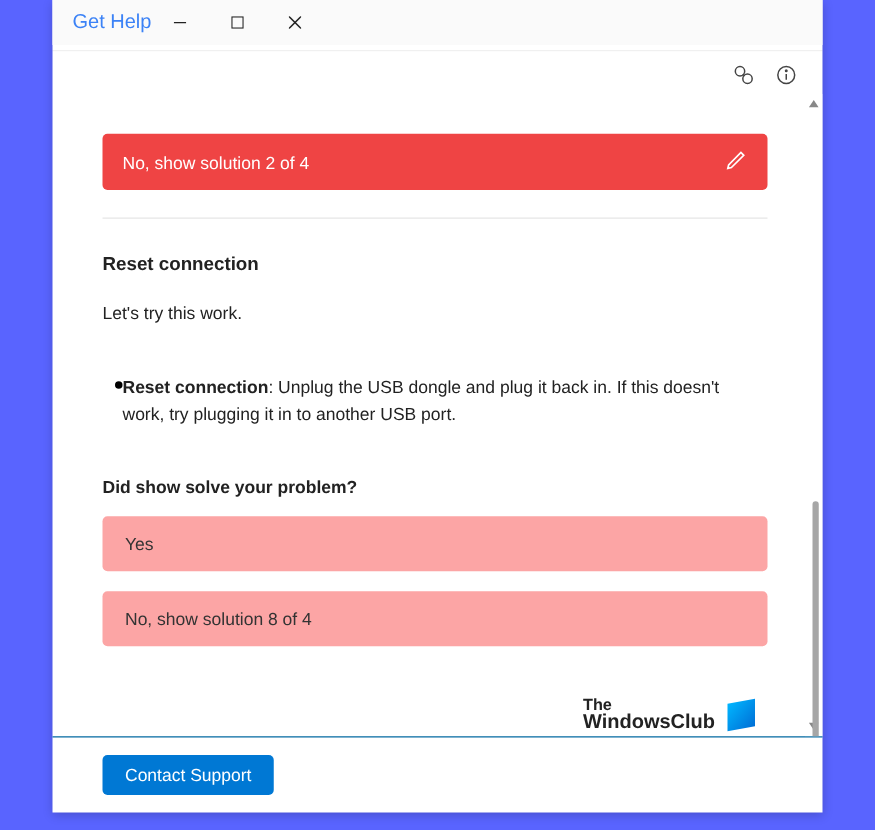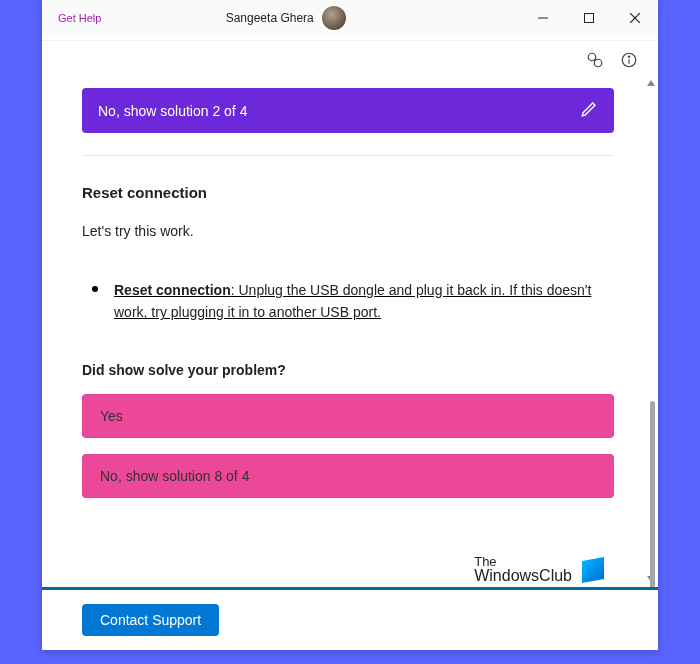--- a/index.html
+++ b/index.html
@@ -22,22 +22,22 @@
 }
 .titlebar {
   height: 36px;
   display: flex;
   align-items: center;
   padding: 0 0 0 16px;
   background: #fafafa;
   border-bottom: 0;
 }
 .app-title {
-  font-size: 11px;
-  color: #a21caf;
+  font-size: 16px;
+  color: #3b82f6;
 }
 .titlebar-center {
   flex: 1;
   display: flex;
   justify-content: center;
   align-items: center;
   gap: 8px;
   margin-left: -50px;
 }
 .username {
@@ -78,22 +78,22 @@
   overflow: hidden;
   position: relative;
 }
 .content {
   flex: 1;
   padding: 0 30px 0 40px;
   overflow: hidden;
   position: relative;
 }
 .solution-bar {
-  margin-top: 13px;
-  background: #6d28d9;
+  margin-top: 32px;
+  background: #ef4444;
   color: #fff;
   border-radius: 4px;
   padding: 12px 16px;
   display: flex;
   align-items: center;
   justify-content: space-between;
   font-size: 14px;
   text-align: center;
 }
 .hr {
@@ -107,23 +107,22 @@
   color: #222;
   margin-bottom: 22px;
 }
 .section-sub {
   font-size: 14px;
   color: #222;
   margin-bottom: 40px;
 }
 .bullet-row {
   display: flex;
-  gap: 16px;
+  gap: 0;
   padding-right: 6px;
-  text-decoration: underline;
 }
 .bullet-dot {
   width: 6px;
   height: 6px;
   background: #000;
   border-radius: 50%;
   margin-top: 7px;
   margin-left: 10px;
   flex-shrink: 0;
 }
@@ -134,36 +133,37 @@
 }
 .bullet-text .b { font-weight: 700; }
 .question {
   font-size: 14px;
   font-weight: 700;
   color: #222;
   margin-top: 38px;
   margin-bottom: 16px;
 }
 .choice {
-  background: #ec4899;
+  background: #fca5a5;
   border-radius: 4px;
   padding: 14px 18px;
   font-size: 14px;
   color: #333;
   margin-bottom: 16px;
 }
 .watermark {
   position: absolute;
   right: 40px;
   bottom: 2px;
   display: flex;
   align-items: center;
   gap: 10px;
   font-size: 16px;
   color: #222;
+  font-weight: bold;
 }
 .wm-text { line-height: 1.05; text-align: left; }
 .wm-the { font-size: 13px; }
 .wm-logo {
   width: 22px;
   height: 22px;
   background: linear-gradient(135deg, #00b6ff, #006fd6);
   transform: skewY(-10deg);
 }
 .scrollbar-track {
@@ -185,45 +185,41 @@
 .scroll-thumb {
   position: absolute;
   right: 3px;
   top: 326px;
   width: 5px;
   height: 230px;
   background: #a6a6a6;
   border-radius: 3px;
 }
 .footer {
-  border-top: 3px solid #0369a1;
+  border-top: 1px solid #0369a1;
   padding: 14px 40px;
   display: flex;
 }
 .contact-btn {
   background: #0078d4;
   color: #fff;
   border: none;
   border-radius: 4px;
   padding: 8px 18px;
   font-size: 14px;
   font-family: inherit;
 }
 </style>
 </head>
 <body>
 
 <div class="window">
 
   <div class="titlebar">
     <div class="app-title">Get Help</div>
-    <div class="titlebar-center">
-      <span class="username">Sangeeta Ghera</span>
-      <span class="avatar"></span>
-    </div>
     <div class="window-controls">
       <div class="winbtn">
         <svg width="10" height="10" viewBox="0 0 10 10">
             <line x1="0" y1="5" x2="10" y2="5" stroke="#222" stroke-width="1"></line>
           </svg>
       </div>
       <div class="winbtn">
         <svg width="10" height="10" viewBox="0 0 10 10">
             <rect x="0.5" y="0.5" width="9" height="9" fill="none" stroke="#222" stroke-width="1"></rect>
           </svg>

